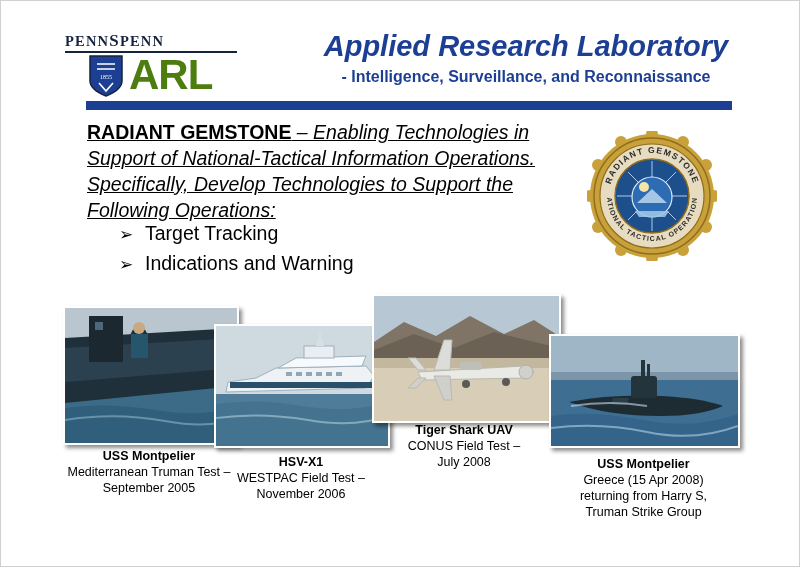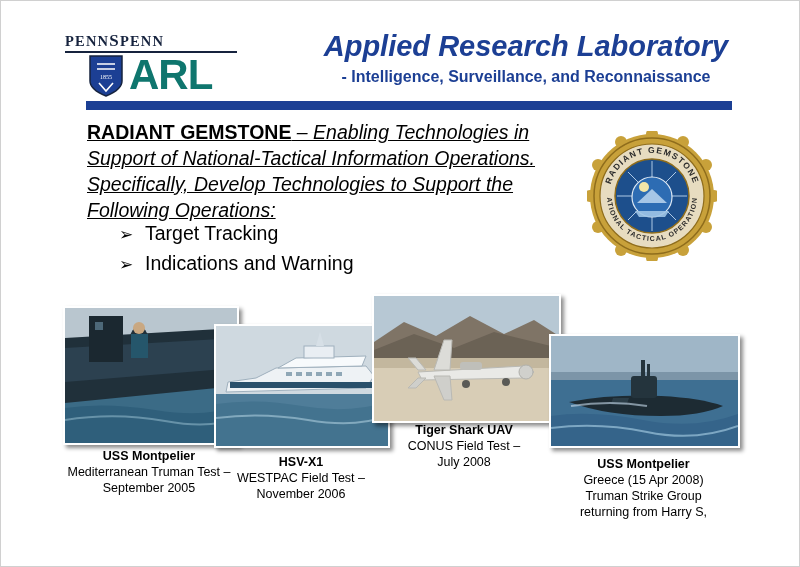--- a/index.html
+++ b/index.html
@@ -65,21 +65,21 @@
   }
   .arl-shield svg { display: block; }
   .arl-word {
     position: absolute;
     left: 66px;
     top: 22px;
     font-family: "Liberation Sans", sans-serif;
     font-weight: bold;
     font-size: 42px;
     letter-spacing: -1px;
-    color: #0f766e;
+    color: #4d7c0f;
     line-height: 44px;
   }
   .title-block {
     position: absolute;
     left: 290px;
     top: 28px;
     width: 470px;
     text-align: center;
   }
   .title-main {
@@ -380,18 +380,18 @@
         <rect x="96" y="28" width="3" height="14" fill="#24343d"></rect>
         <path d="M62 62 L78 62 L76 68 L60 68 Z" fill="#2b3d47"></path>
         <path d="M0 80 Q40 74 92 84 T187 78 L187 110 L0 110 Z" fill="#35648a"></path>
         <path d="M0 92 Q48 86 96 96 T187 90" stroke="#96bed6" stroke-width="2" fill="none" opacity="0.75"></path>
         <path d="M20 70 Q60 64 96 70" stroke="#c8dced" stroke-width="2" fill="none" opacity="0.6"></path>
       </svg>
     </div>
     <div class="caption c4">
       <div class="cap-title">USS Montpelier</div>
       <div>Greece (15 Apr 2008)</div>
+      <div>returning from Harry S,</div>
       <div>Truman Strike Group</div>
-      <div>returning from Harry S,</div>
     </div>
 
   </div>
 </div>
 
 </body></html>

